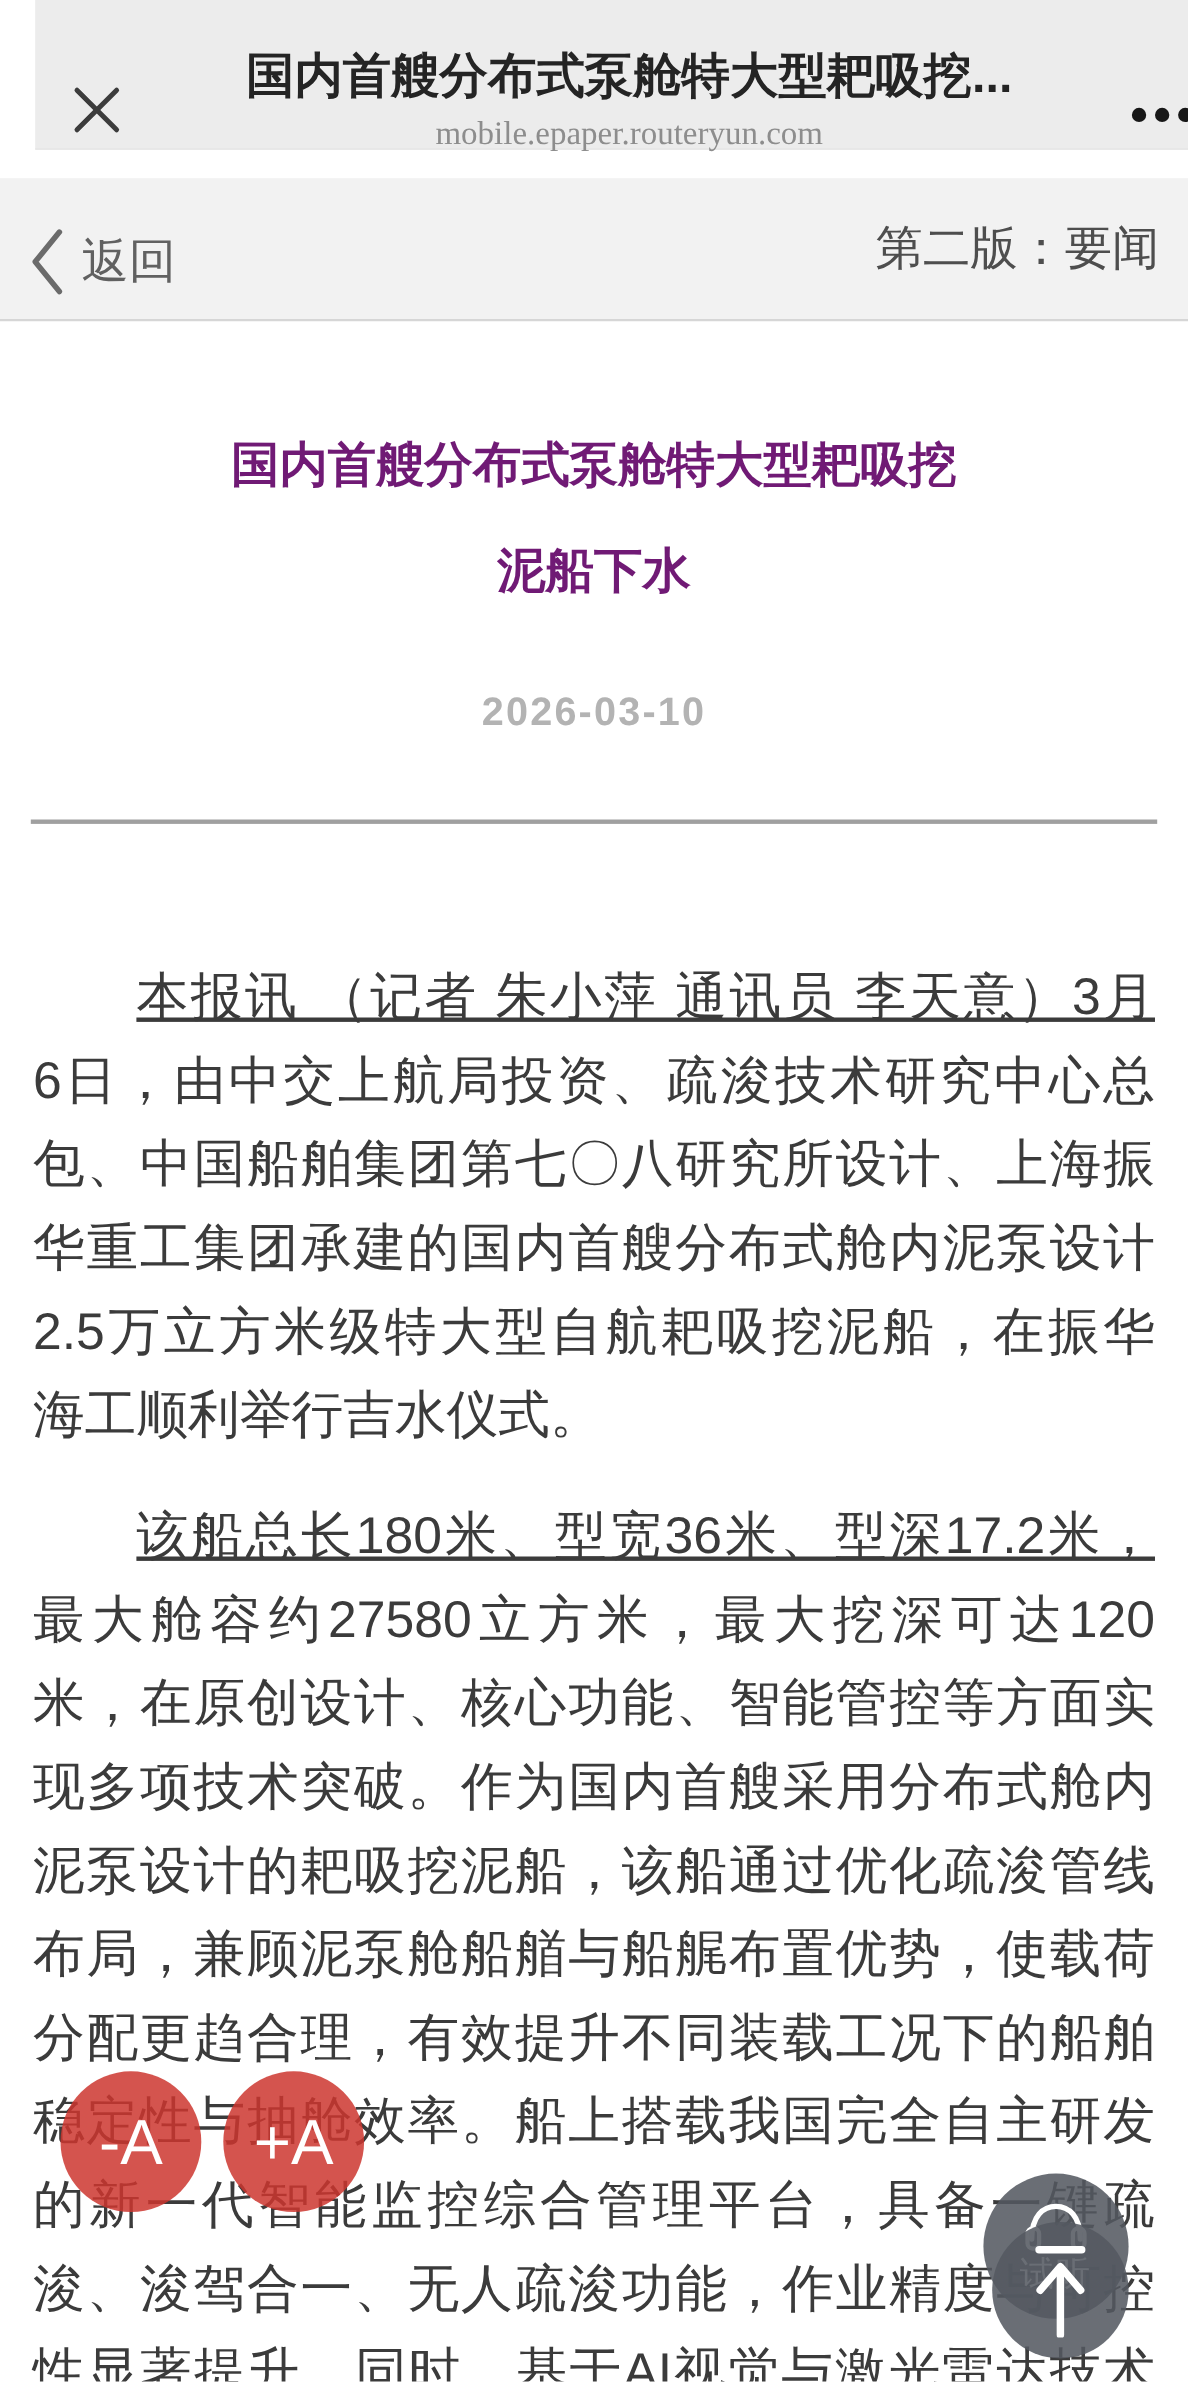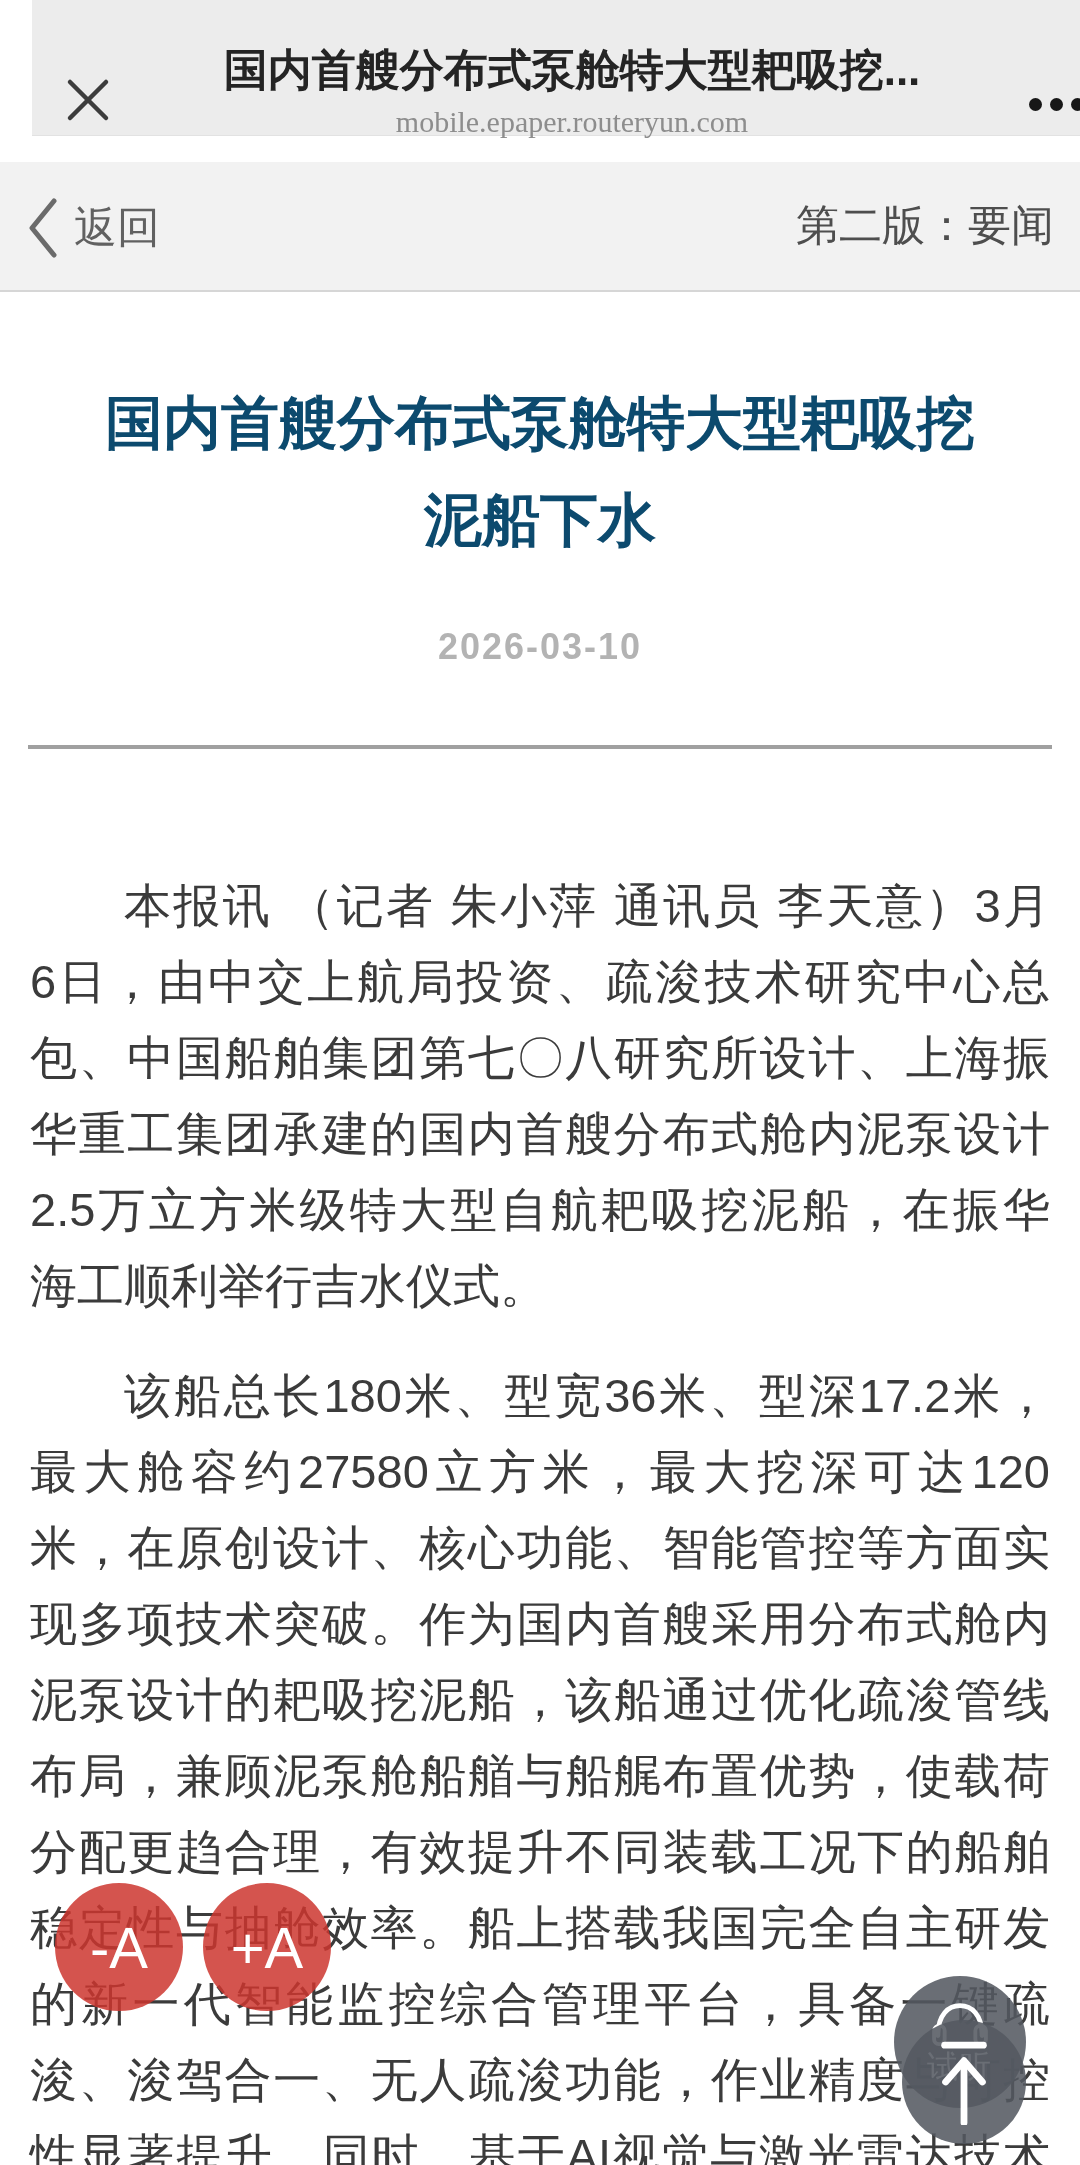--- a/index.html
+++ b/index.html
@@ -52,39 +52,39 @@
 
   
   .navbar {
     position: absolute; left: 0; top: 162px;
     width: 1080px; height: 130px;
     background: #f2f2f2;
     border-bottom: 2px solid #d6d6d6;
     box-sizing: border-box;
   }
   .back-btn {
-    position: absolute; left: 26px; top: 2px; height: 128px;
+    position: absolute; left: 26px; top: 12px; height: 128px;
     display: flex; align-items: center; text-align: right;
   }
   .back-label {
     margin-left: 14px;
     font-size: 43px; color: #616161;
   }
   .edition-label {
     position: absolute; right: 26px; top: 0; height: 128px;
     display: flex; align-items: center;
     font-size: 43px; color: #4e4e4e;
   }
 
   
   .article { position: absolute; left: 0; top: 292px; width: 1080px; }
   .article-title {
     margin: 82px 30px 0 30px;
-    font-size: 58px; line-height: 97px;
-    font-weight: bold; color: #0c4a6e;
+    font-size: 44px; line-height: 97px;
+    font-weight: bold; color: #701a75;
     text-align: center;
   }
   .article-date {
     margin-top: 54px;
     text-align: center;
     font-size: 36px; line-height: 50px;
     color: #b3b3b3;
     letter-spacing: 2px;
     font-weight: bold;
   }
@@ -95,21 +95,21 @@
   .article-body {
     margin: 119px 30px 0 30px;
     font-size: 47px; color: #3b3b3b;
   }
   .paragraph + .paragraph { margin-top: 34px; }
   .line {
     line-height: 76px;
     text-align: justify;
     text-align-last: justify;
   }
-  .line-first { text-indent: 2em; }
+  .line-first { text-indent: 2em; text-decoration: underline; }
   .line-last { text-align-last: left; }
 
   
   .fab {
     position: absolute; border-radius: 50%;
     display: flex; flex-direction: column;
     align-items: center; justify-content: center;
     color: #ffffff; box-sizing: border-box;
   }
   .fab-red { background: rgba(204, 54, 47, 0.85); }

